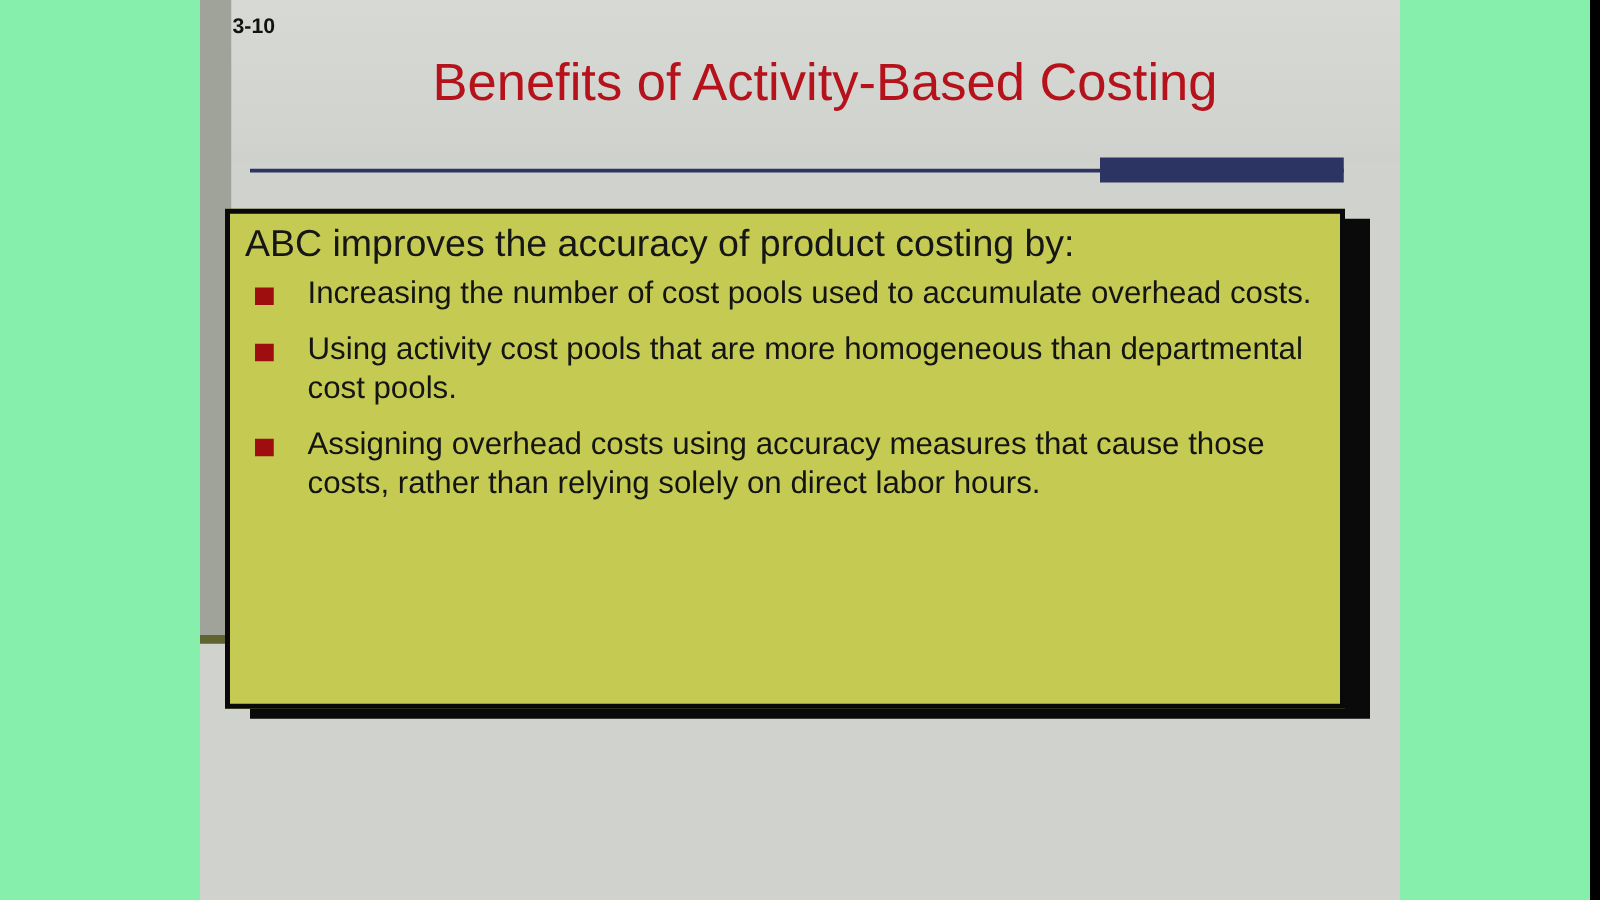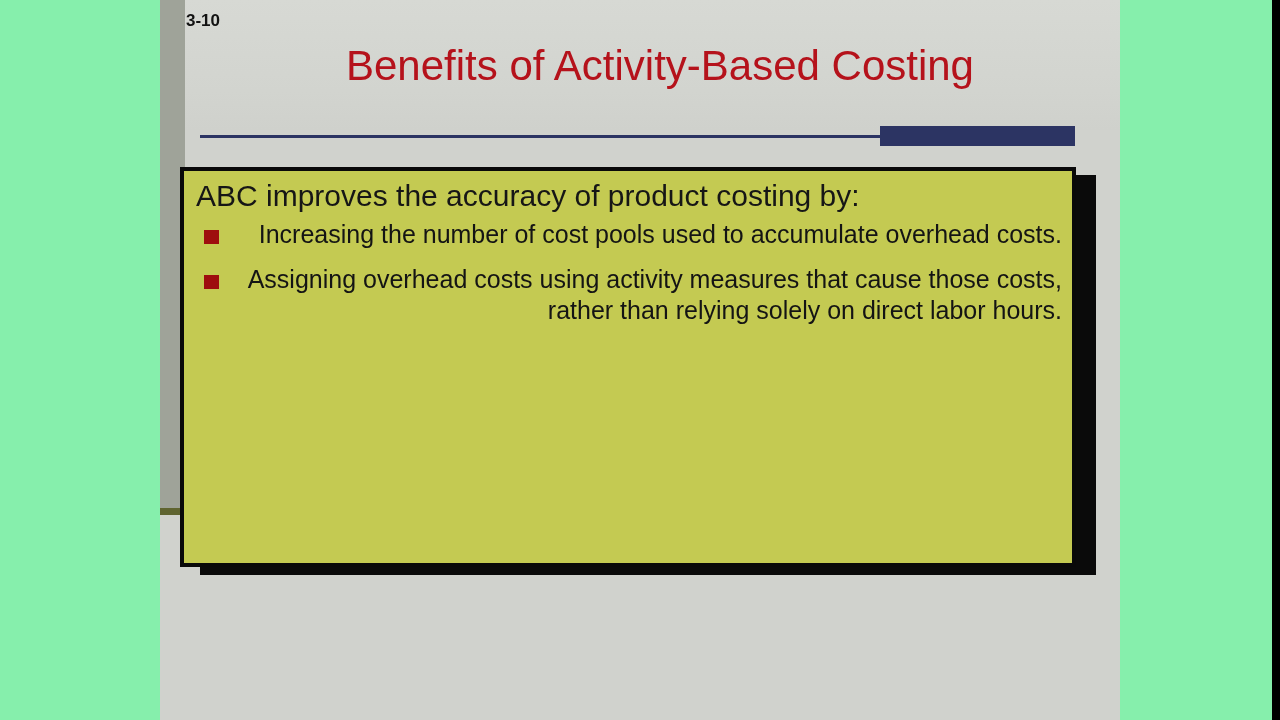--- a/index.html
+++ b/index.html
@@ -141,21 +141,20 @@
     padding: 0;
   }
   .bullet-item {
     position: relative;
     padding-left: 52px;
     margin-bottom: 14px;
     font-size: 25px;
     line-height: 1.24;
     color: #141414;
     font-family: "Liberation Sans", sans-serif;
-    text-align: right;
   }
   .bullet-marker {
     position: absolute;
     left: 10px;
     top: 11px;
     width: 15px;
     height: 14px;
     background: #9e0e0e;
   }
 </style>
@@ -183,21 +182,25 @@
 
       <div class="content-heading">ABC improves the accuracy of product costing by:</div>
 
       <ul class="bullet-list">
         <li class="bullet-item">
           <span class="bullet-marker"></span>
           <span>Increasing the number of cost pools used to accumulate overhead costs.</span>
         </li>
         <li class="bullet-item">
           <span class="bullet-marker"></span>
-          <span>Assigning overhead costs using activity measures that cause those costs, rather than relying solely on direct labor hours.</span>
+          <span>Using activity cost pools that are more homogeneous than departmental cost pools.</span>
+        </li>
+        <li class="bullet-item">
+          <span class="bullet-marker"></span>
+          <span>Assigning overhead costs using accuracy measures that cause those costs, rather than relying solely on direct labor hours.</span>
         </li>
       </ul>
 
     </div>
 
   </div>
 
 </div>
 
 </body></html>

